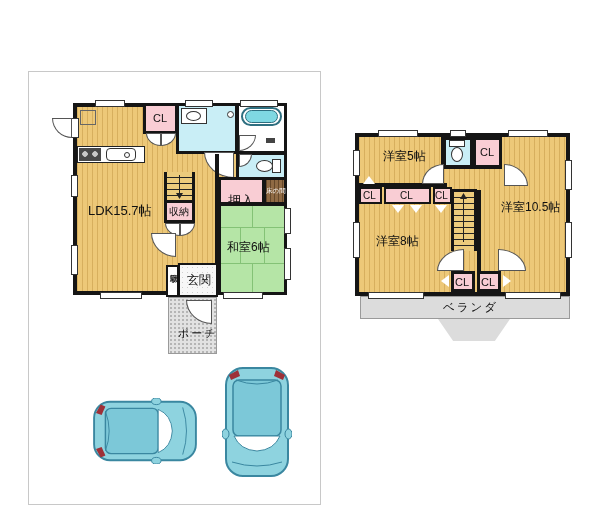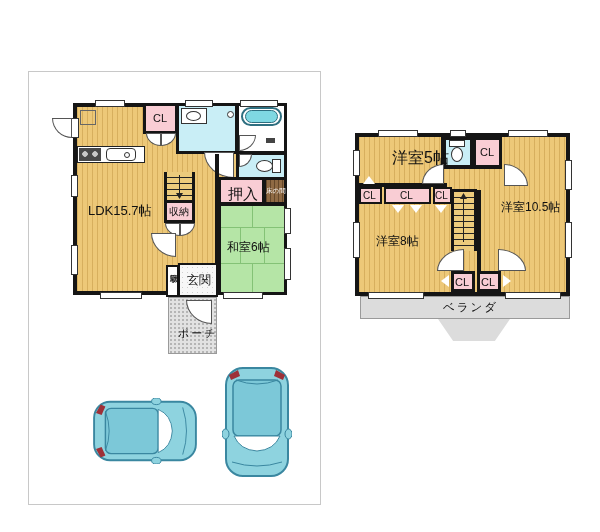--- a/index.html
+++ b/index.html
@@ -74,21 +74,21 @@
     <div class="abs" style="left:245px;top:110px;width:33px;height:13px;border:1px solid #2e6f80;border-radius:7px;background:#7fd8e2;"></div>
     <div class="abs" style="left:266px;top:138px;width:9px;height:5px;background:#444;"></div>
     <div class="arc arc-br" style="left:239px;top:135px;width:17px;height:16px;"></div>
 
     <div class="room cyan" style="left:236px;top:152px;width:51px;height:29px;"></div>
     <div class="abs" style="left:272px;top:159px;width:9px;height:14px;background:#fff;border:1px solid #333;"></div>
     <div class="abs" style="left:256px;top:160px;width:17px;height:12px;background:#fff;border:1px solid #333;border-radius:50%;"></div>
     <div class="arc arc-br" style="left:239px;top:154px;width:13px;height:13px;"></div>
 
     <div class="room pink" style="left:218px;top:177px;width:47px;height:28px;"></div>
-    <div class="lbl" style="left:228px;top:186px;font-size:15px;">押入</div>
+    <div class="lbl" style="left:228px;top:194px;font-size:13px;">押入</div>
     <div class="room brown" style="left:263px;top:177px;width:24px;height:28px;"></div>
     <div class="lbl" style="left:266px;top:188px;font-size:6.5px;color:#fff;">床の間</div>
 
     <div class="room green" style="left:218px;top:203px;width:69px;height:92px;"></div>
     <div class="tl-line" style="left:221px;top:227px;width:63px;height:1px;"></div>
     <div class="tl-line" style="left:221px;top:263px;width:63px;height:1px;"></div>
     <div class="tl-line" style="left:252px;top:206px;width:1px;height:21px;"></div>
     <div class="tl-line" style="left:240px;top:227px;width:1px;height:36px;"></div>
     <div class="tl-line" style="left:264px;top:227px;width:1px;height:36px;"></div>
     <div class="tl-line" style="left:252px;top:263px;width:1px;height:29px;"></div>
@@ -164,21 +164,21 @@
     <div class="arc arc-tl" style="left:437px;top:249px;width:27px;height:22px;"></div>
     <div class="arc arc-tr" style="left:498px;top:249px;width:28px;height:22px;"></div>
 
     <div class="room pink" style="left:451px;top:271px;width:24px;height:21px;"></div>
     <div class="lbl cl-lbl" style="left:455px;top:277px;">CL</div>
     <div class="room pink" style="left:477px;top:271px;width:24px;height:21px;"></div>
     <div class="lbl cl-lbl" style="left:481px;top:277px;">CL</div>
     <div class="tri-l" style="left:441px;top:275px;"></div>
     <div class="tri-r" style="left:503px;top:275px;"></div>
 
-    <div class="lbl" style="left:392px;top:150px;font-size:16px;">洋室5帖</div>
+    <div class="lbl" style="left:383px;top:150px;font-size:12px;">洋室5帖</div>
     <div class="lbl" style="left:501px;top:201px;font-size:12px;">洋室10.5帖</div>
     <div class="lbl" style="left:376px;top:235px;font-size:12px;">洋室8帖</div>
 
     <div class="abs flatgray" style="left:360px;top:296px;width:210px;height:23px;border:1px solid #9a9a9a;"></div>
     <div class="abs flatgray" style="left:438px;top:319px;width:72px;height:22px;clip-path:polygon(0 0,100% 0,79% 100%,21% 100%);"></div>
     <div class="lbl veranda-lbl" style="left:443px;top:302px;">ベランダ</div>
 
     <div class="win" style="left:378px;top:130px;width:40px;height:7px;"></div>
     <div class="win" style="left:450px;top:130px;width:16px;height:7px;"></div>
     <div class="win" style="left:508px;top:130px;width:40px;height:7px;"></div>

